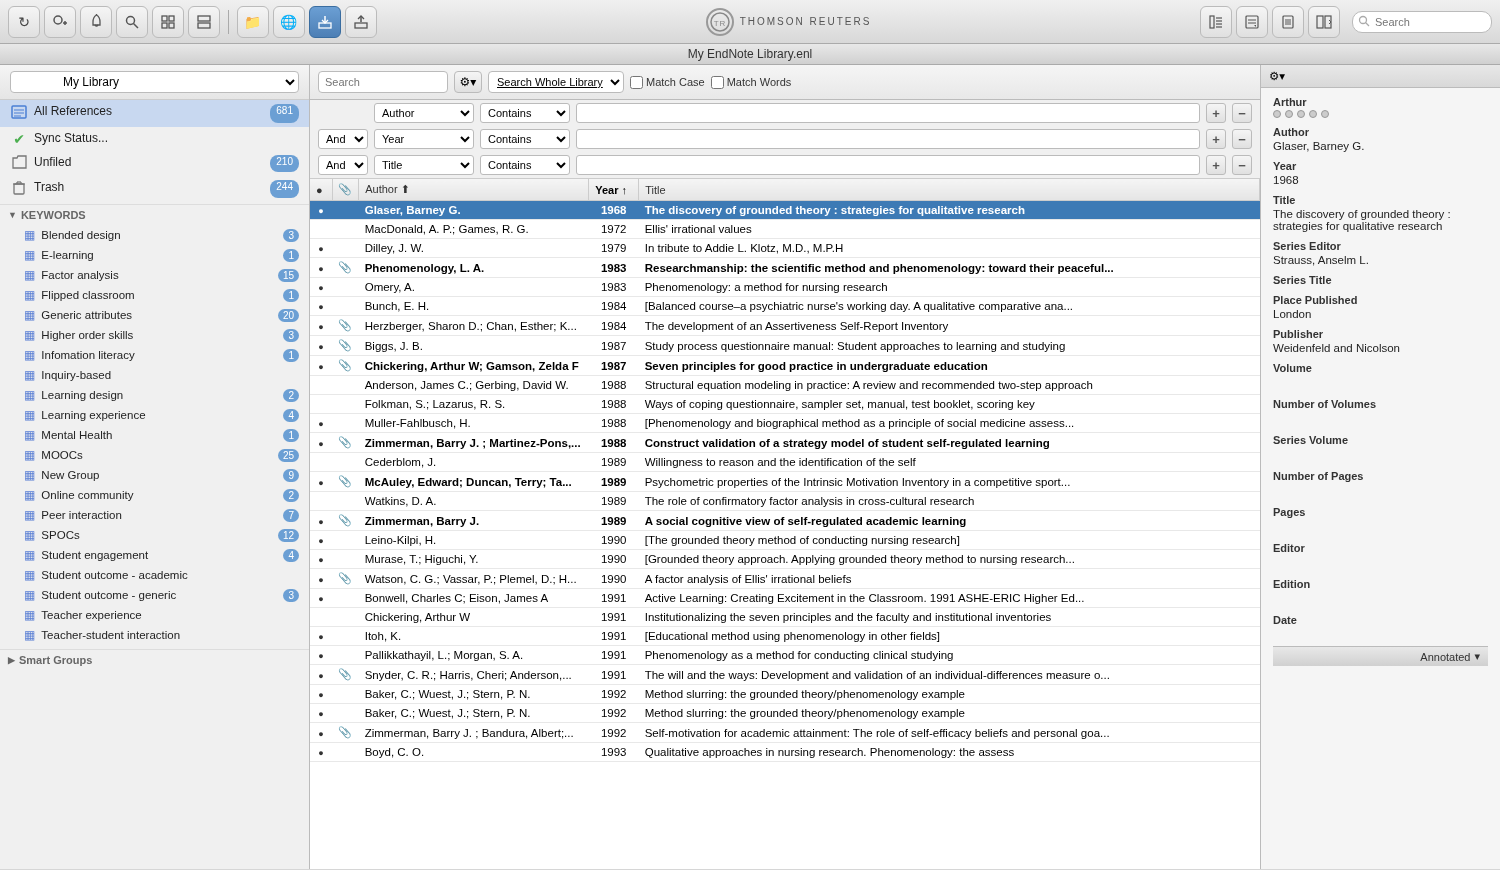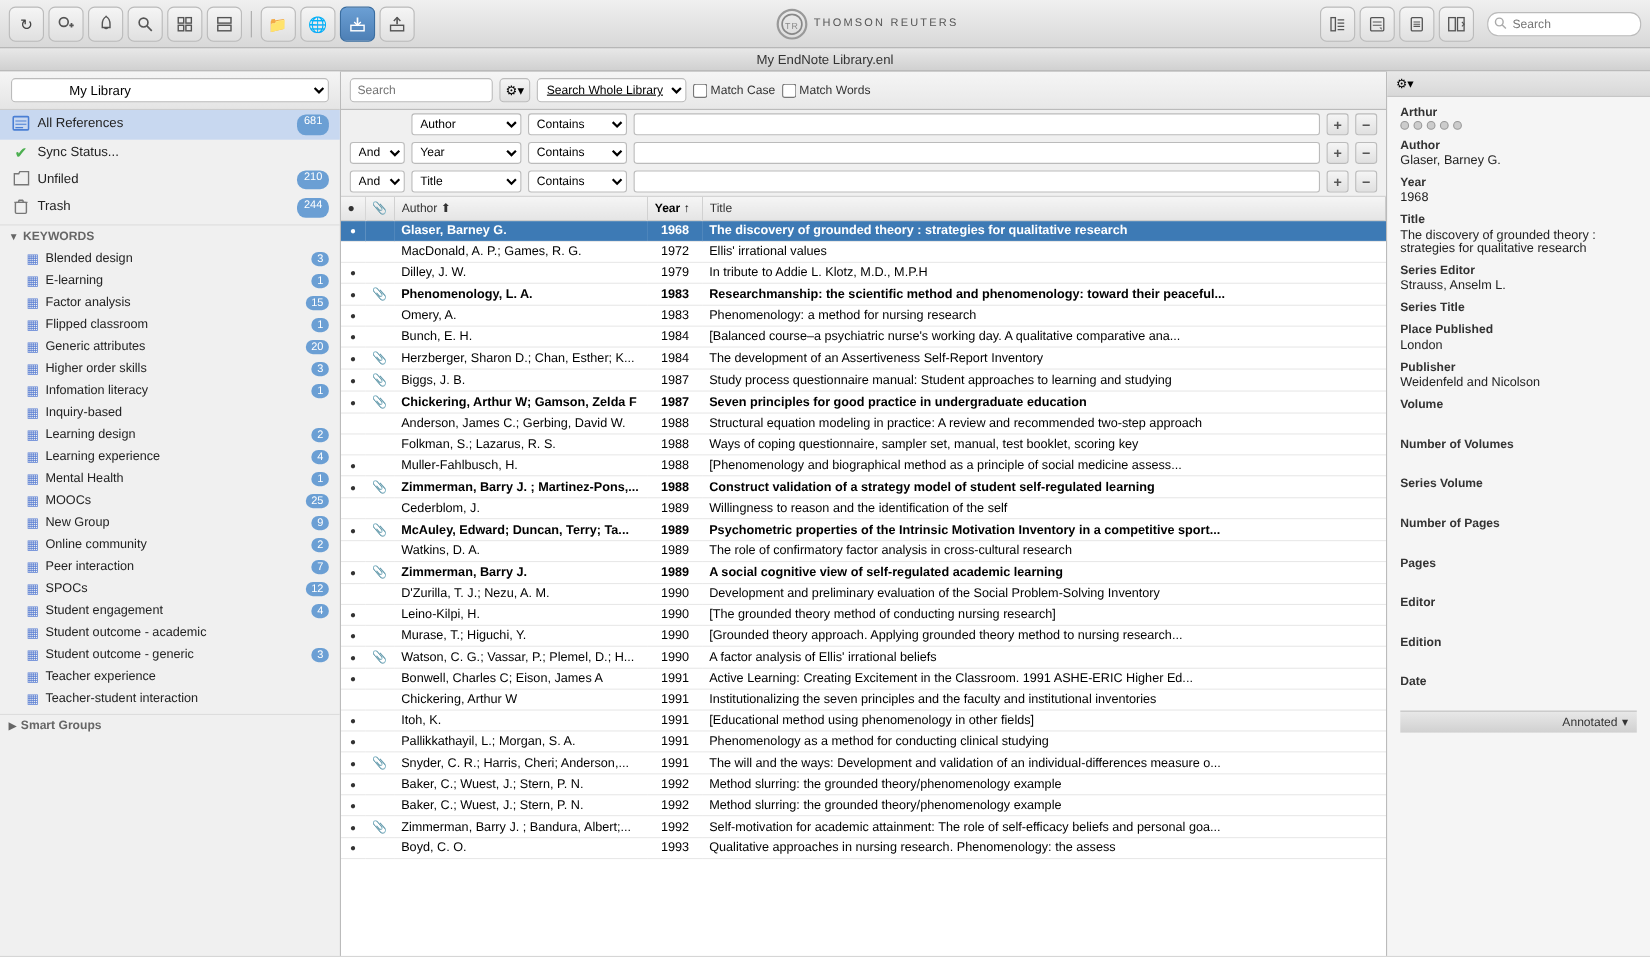--- a/index.html
+++ b/index.html
@@ -597,42 +597,35 @@
     <td class="col-clip"></td>
     <td class="col-author" style="" title="Cederblom, J.">Cederblom, J.</td>
     <td class="col-year" style="">1989</td>
     <td class="col-title" style="" title="Willingness to reason and the identification of the self">Willingness to reason and the identification of the self</td>
   </tr>
             <tr>
     <td class="col-dot"><span style="color:#333;font-size:9px;">●</span></td>
     <td class="col-clip"><span style="font-size:11px;">📎</span></td>
     <td class="col-author" style="font-weight:600;" title="McAuley, Edward; Duncan, Terry; Ta...">McAuley, Edward; Duncan, Terry; Ta...</td>
     <td class="col-year" style="font-weight:600;">1989</td>
-    <td class="col-title" style="font-weight:700;" title="Psychometric properties of the Intrinsic Motivation Inventory in a competitive sport...">Psychometric properties of the Intrinsic Motivation Inventory in a competitive sport...</td>
+    <td class="col-title" style="font-weight:400;" title="Psychometric properties of the Intrinsic Motivation Inventory in a competitive sport...">Psychometric properties of the Intrinsic Motivation Inventory in a competitive sport...</td>
   </tr>
             <tr>
     <td class="col-dot"></td>
     <td class="col-clip"></td>
     <td class="col-author" style="" title="Watkins, D. A.">Watkins, D. A.</td>
     <td class="col-year" style="">1989</td>
     <td class="col-title" style="" title="The role of confirmatory factor analysis in cross-cultural research">The role of confirmatory factor analysis in cross-cultural research</td>
   </tr>
             <tr>
     <td class="col-dot"><span style="color:#333;font-size:9px;">●</span></td>
     <td class="col-clip"><span style="font-size:11px;">📎</span></td>
     <td class="col-author" style="font-weight:600;" title="Zimmerman, Barry J.">Zimmerman, Barry J.</td>
     <td class="col-year" style="font-weight:600;">1989</td>
     <td class="col-title" style="font-weight:600;" title="A social cognitive view of self-regulated academic learning">A social cognitive view of self-regulated academic learning</td>
-  </tr>
-            <tr>
-    <td class="col-dot"></td>
-    <td class="col-clip"></td>
-    <td class="col-author" style="" title="D'Zurilla, T. J.; Nezu, A. M.">D'Zurilla, T. J.; Nezu, A. M.</td>
-    <td class="col-year" style="">1990</td>
-    <td class="col-title" style="" title="Development and preliminary evaluation of the Social Problem-Solving Inventory">Development and preliminary evaluation of the Social Problem-Solving Inventory</td>
   </tr>
             <tr>
     <td class="col-dot"><span style="color:#333;font-size:9px;">●</span></td>
     <td class="col-clip"></td>
     <td class="col-author" style="" title="Leino-Kilpi, H.">Leino-Kilpi, H.</td>
     <td class="col-year" style="">1990</td>
     <td class="col-title" style="" title="[The grounded theory method of conducting nursing research]">[The grounded theory method of conducting nursing research]</td>
   </tr>
             <tr>
     <td class="col-dot"><span style="color:#333;font-size:9px;">●</span></td>

